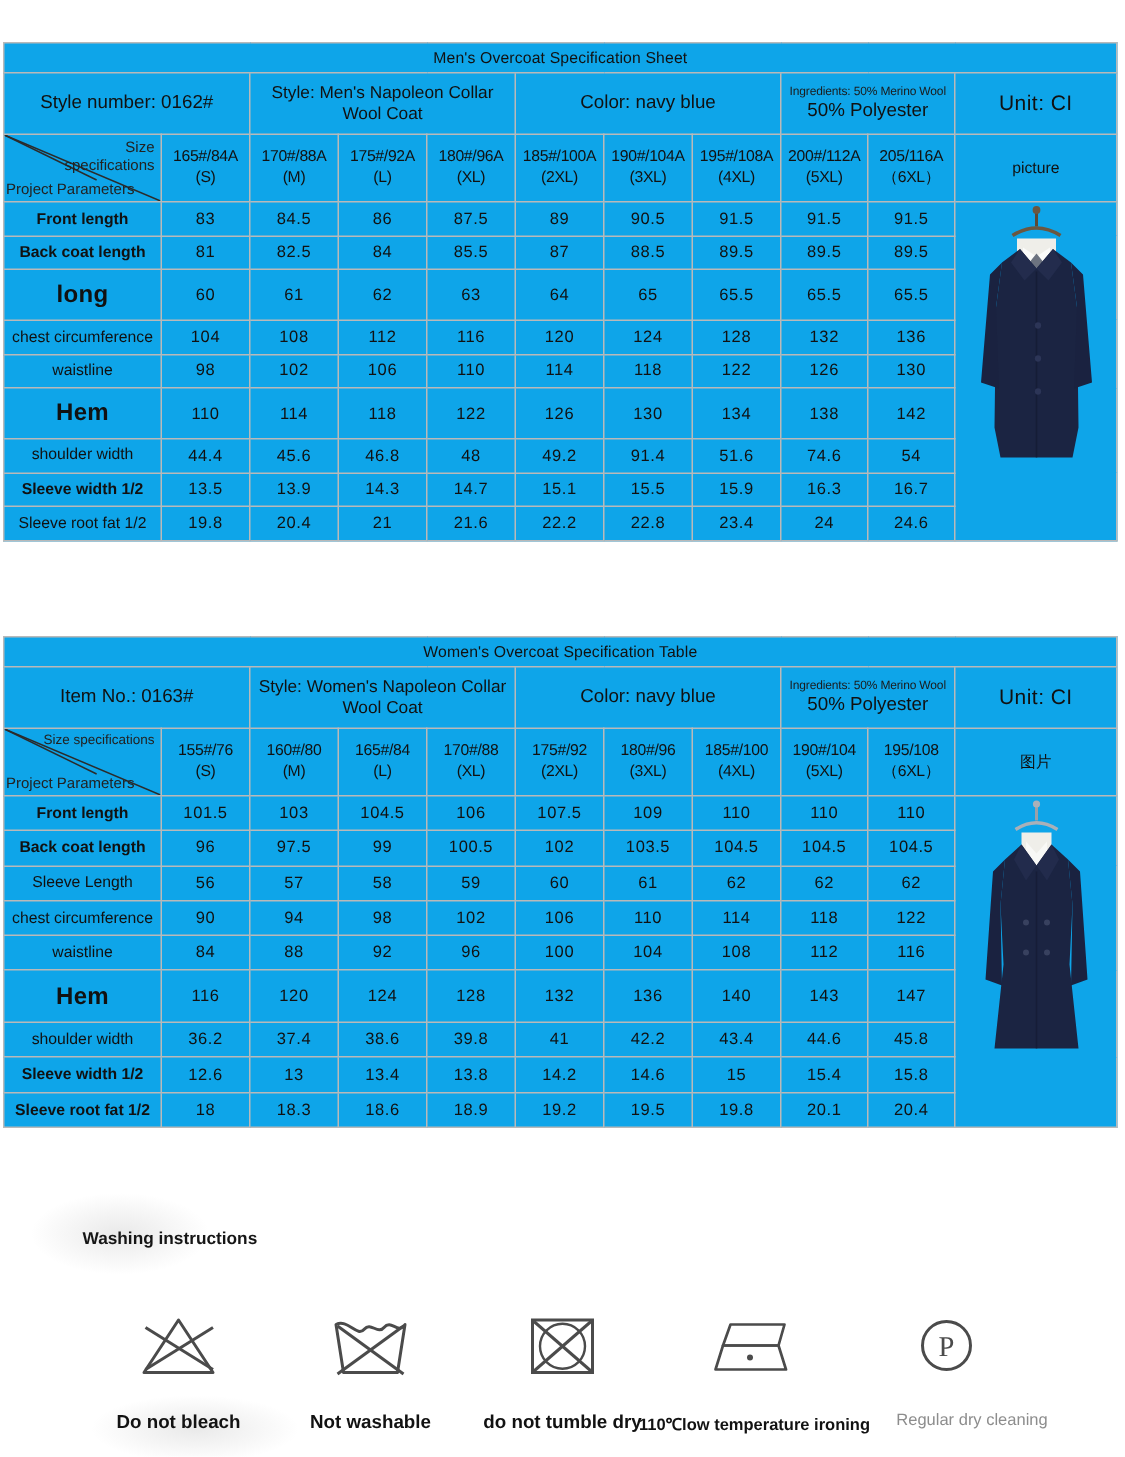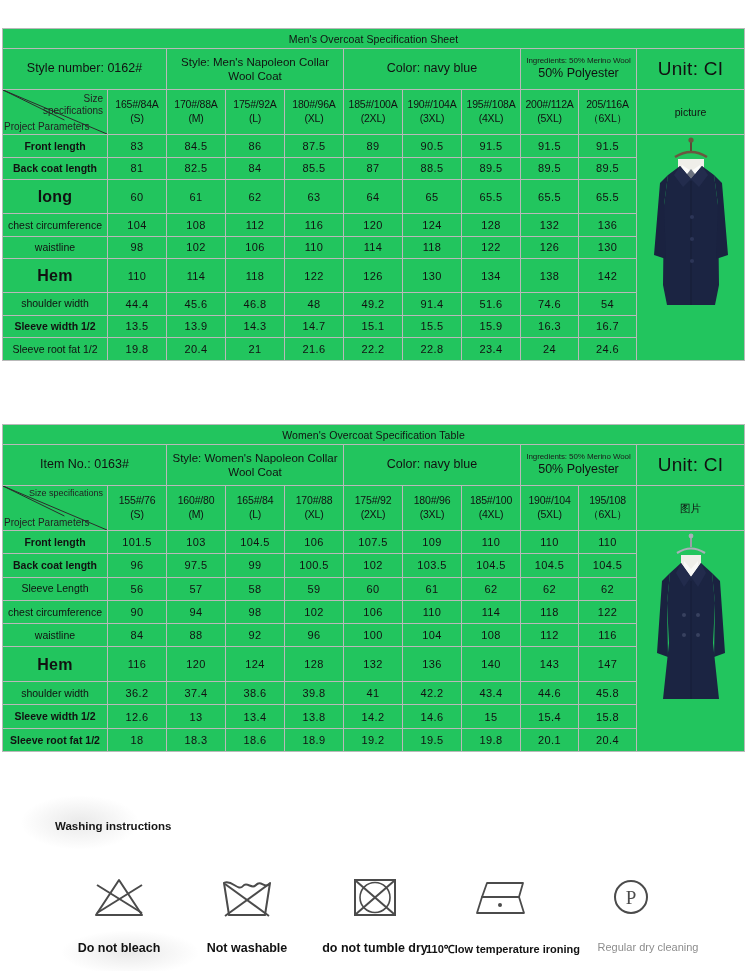--- a/index.html
+++ b/index.html
@@ -17,21 +17,21 @@
   }
 
   .page { width: 750px; height: 971px; position: relative; }
 
   
   .spec-table {
     width: 656px;
     margin: 0 2px;
     border-collapse: collapse;
     table-layout: fixed;
-    background: #22c55e;
+    background: #0ea5e9;
   }
   .spec-table td, .spec-table th {
     border: 1px solid #b9b9b9;
     text-align: center;
     vertical-align: middle;
     padding: 0;
     font-weight: normal;
     color: #111;
     font-family: "Liberation Sans", sans-serif;
   }
@@ -56,21 +56,21 @@
     display: block;
     color: #1b1b1b;
     letter-spacing: -0.1px;
   }
   .meta-ingredients2 {
     font-size: 12.5px;
     display: block;
     margin-top: 1px;
   }
   .unit-cell {
-    font-size: 19px;
+    font-size: 14px;
     font-weight: bold;
     letter-spacing: .3px;
   }
 
   
   .corner-cell {
     position: relative;
     height: 44px;
     overflow: hidden;
     margin-left: 28px;

